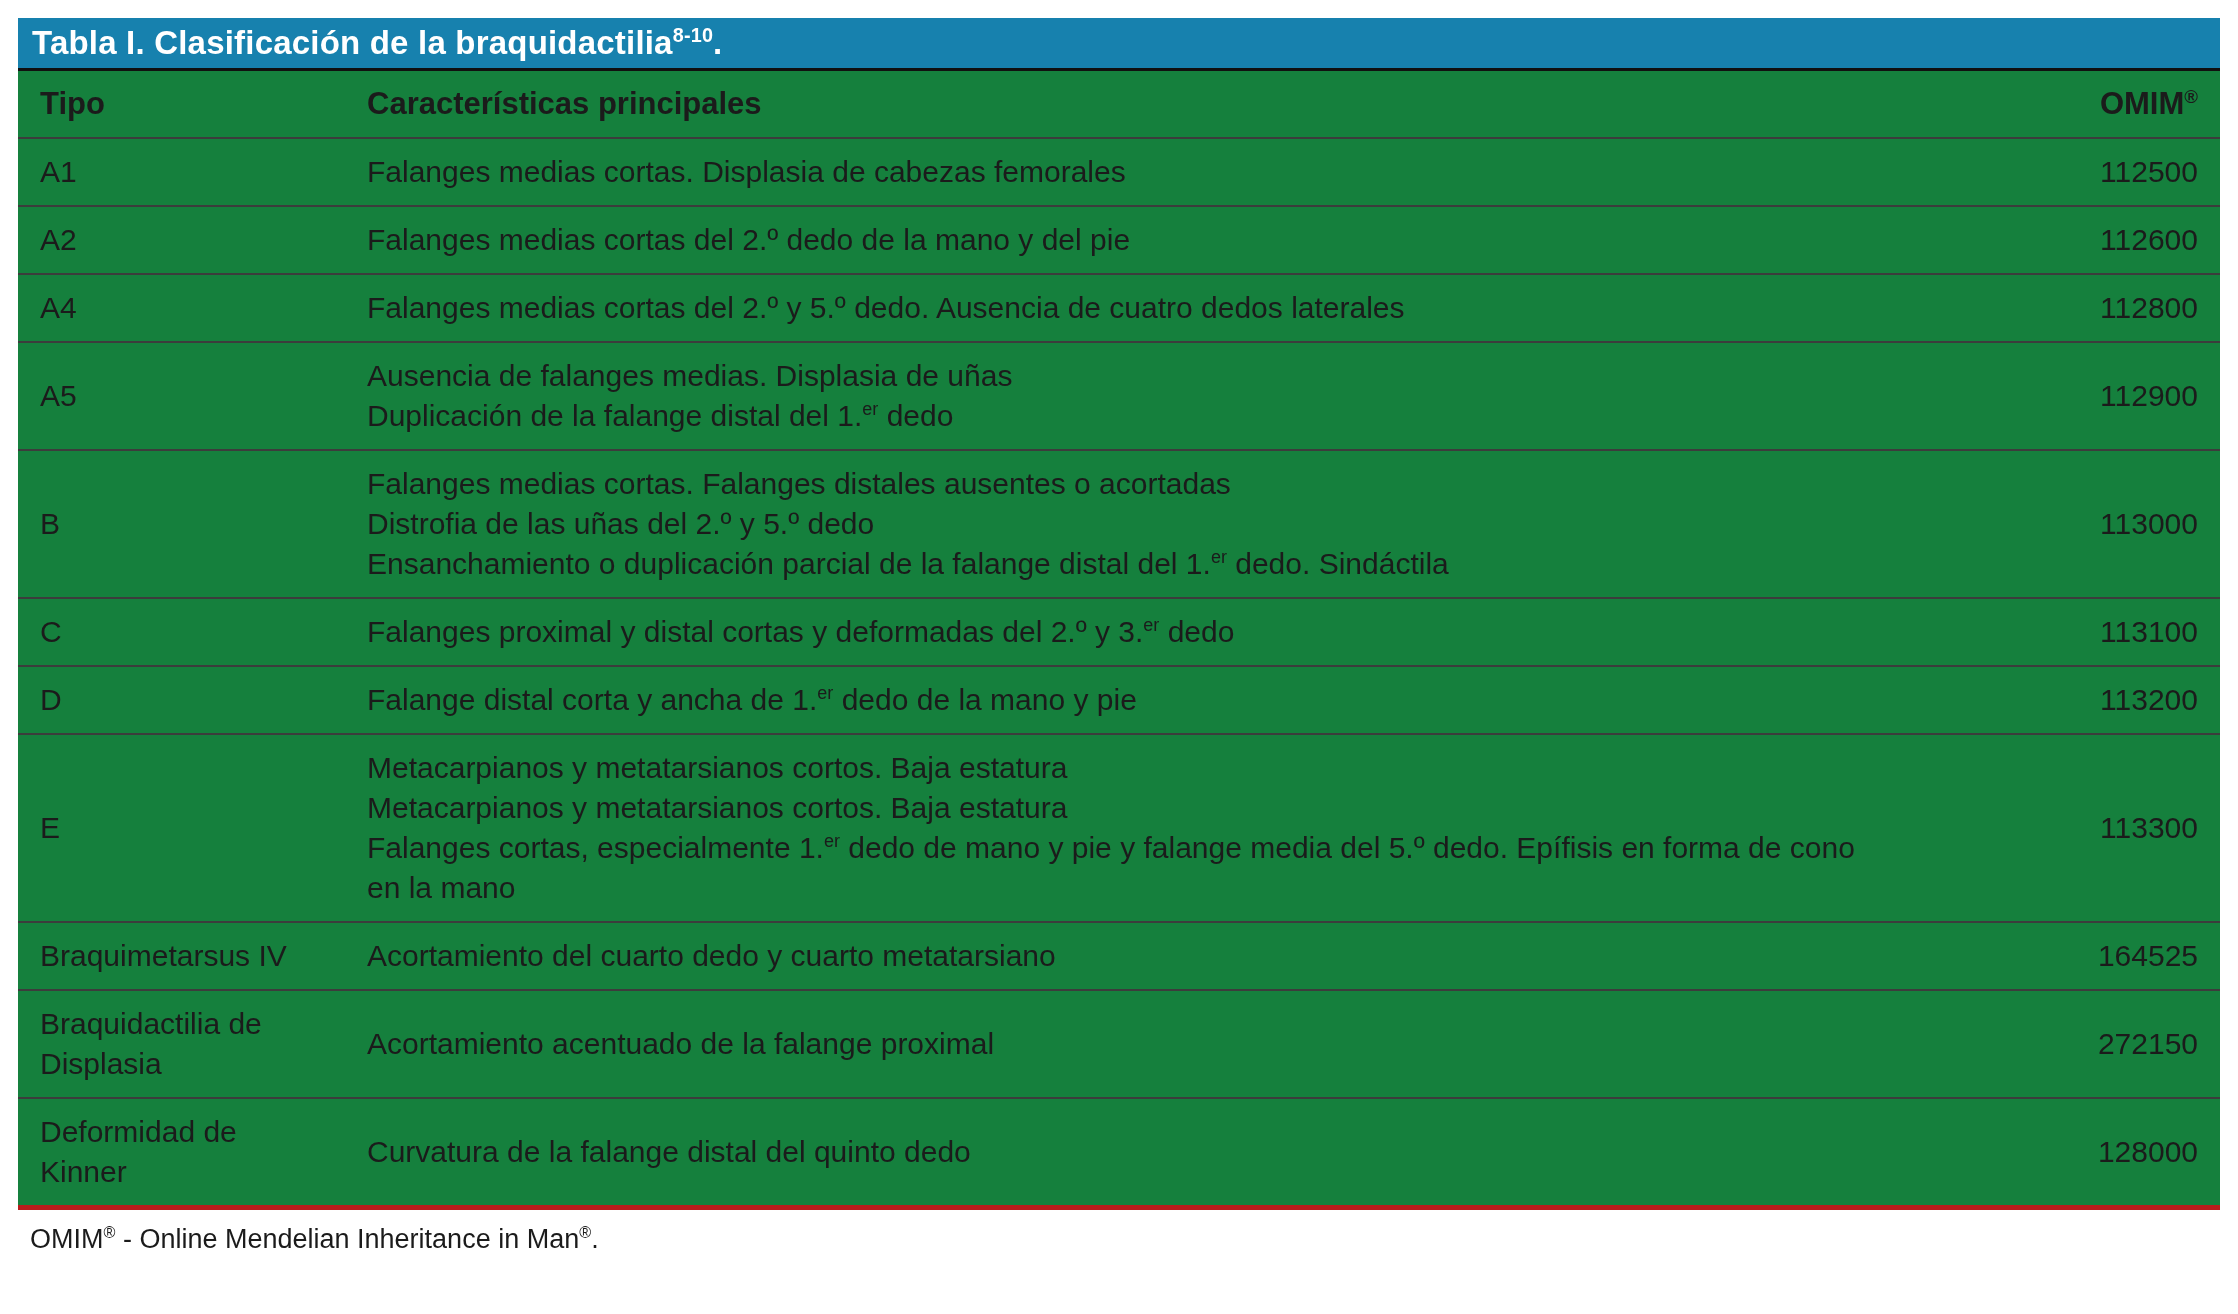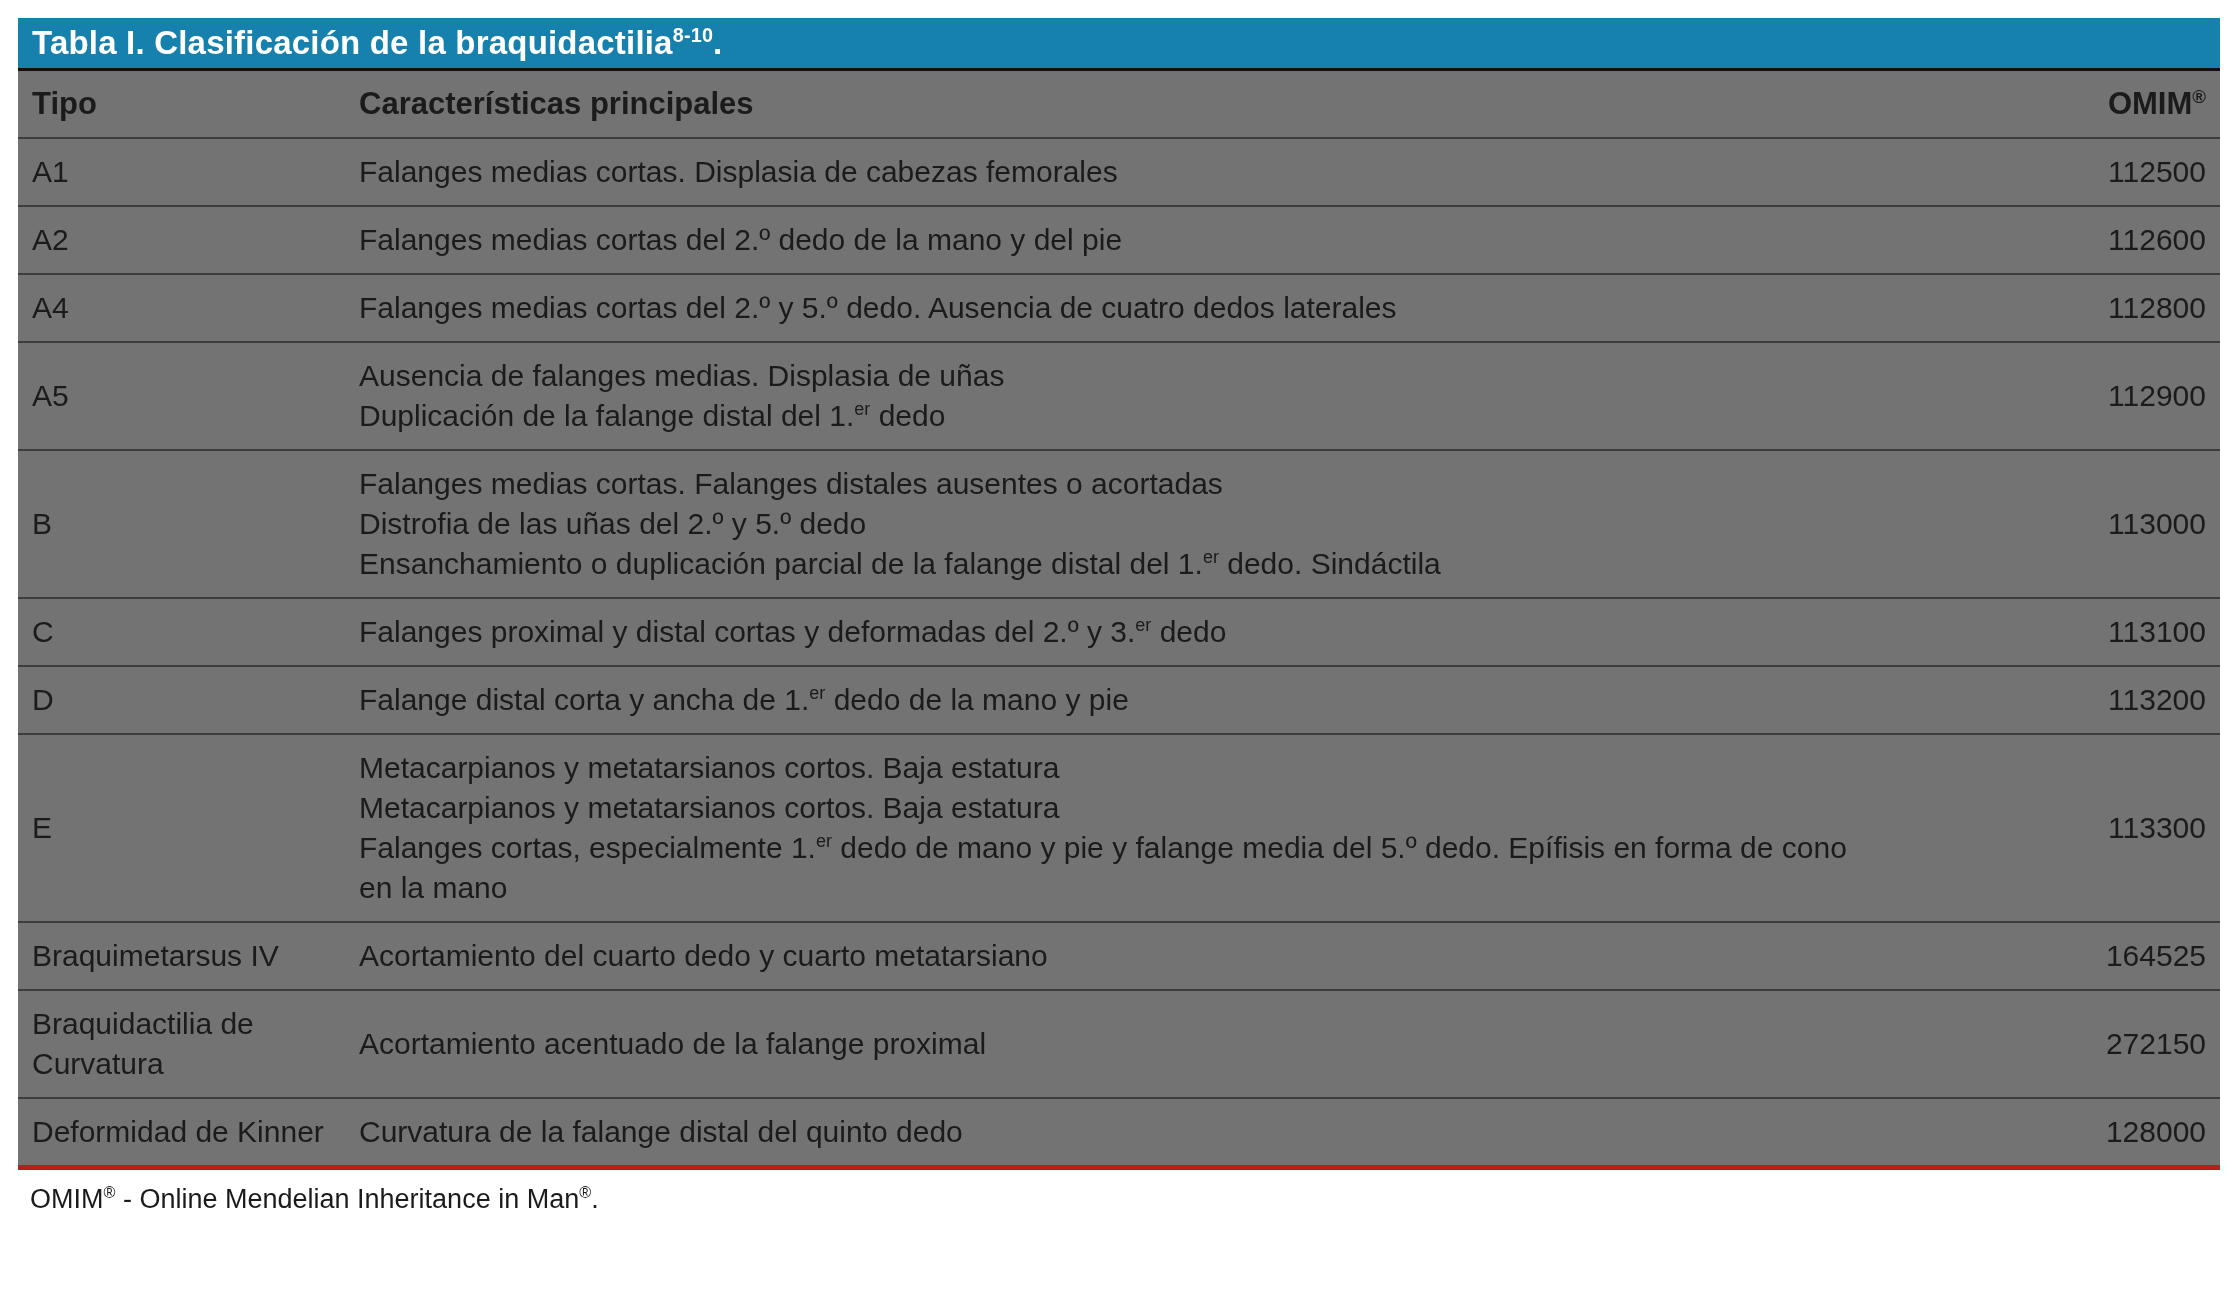--- a/index.html
+++ b/index.html
@@ -26,23 +26,23 @@
   table {
     width:100%;
     border-collapse:collapse;
     table-layout:fixed;
     font-size:30px;
   }
   col.c-tipo { width:327px; }
   col.c-omim { width:320px; }
 
   th, td {
-    background:#737373;
+    background:#15803d;
     border-bottom:2px solid #3c3c3c;
-    padding:13px 14px;
+    padding:13px 22px;
     vertical-align:middle;
     line-height:40px;
     text-align:left;
     font-weight:normal;
   }
   thead th { font-weight:bold; font-size:31px; }
   th.col-omim, td.col-omim { text-align:right; }
   tbody tr:last-child td { border-bottom:5px solid #b91c1c; }
 
   .line { line-height:40px; }
@@ -141,21 +141,21 @@
           <td class="col-omim">113300</td>
         </tr>
         <tr>
           <td class="col-tipo">Braquimetarsus IV</td>
           <td class="col-carac">
             <div class="line">Acortamiento del cuarto dedo y cuarto metatarsiano</div>
           </td>
           <td class="col-omim">164525</td>
         </tr>
         <tr>
-          <td class="col-tipo">Braquidactilia de Curvatura</td>
+          <td class="col-tipo">Braquidactilia de Displasia</td>
           <td class="col-carac">
             <div class="line">Acortamiento acentuado de la falange proximal</div>
           </td>
           <td class="col-omim">272150</td>
         </tr>
         <tr>
           <td class="col-tipo">Deformidad de Kinner</td>
           <td class="col-carac">
             <div class="line">Curvatura de la falange distal del quinto dedo</div>
           </td>

